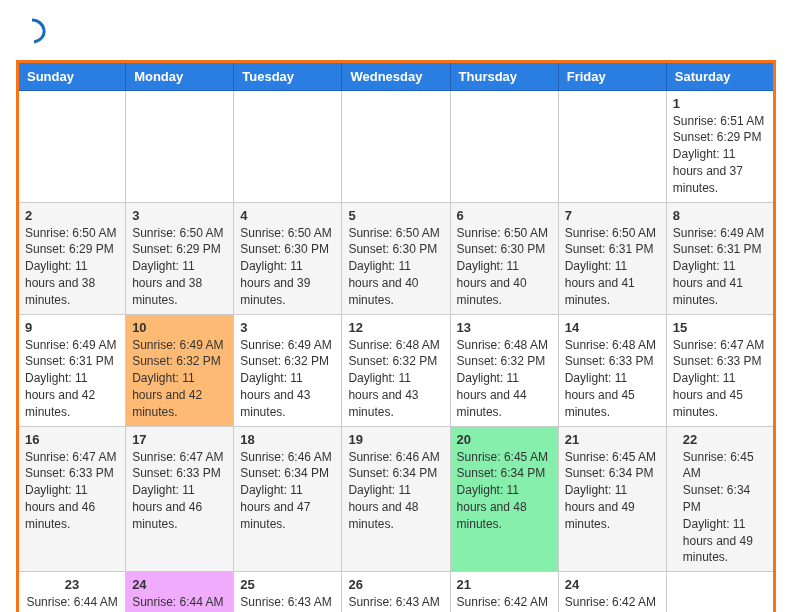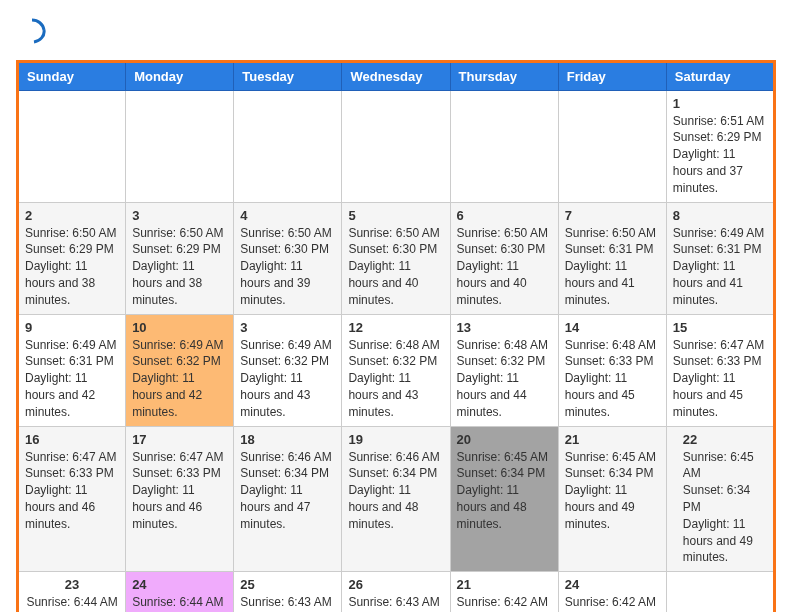--- a/index.html
+++ b/index.html
@@ -239,21 +239,21 @@
           <div class="day-info" style="white-space: pre-line;">Sunrise: 6:46 AM
 Sunset: 6:34 PM
 Daylight: 11 hours and 47 minutes.</div>
         </td>
         <td style="background: rgb(245, 245, 245);">
           <span class="day-num">19</span>
           <div class="day-info" style="white-space: pre-line;">Sunrise: 6:46 AM
 Sunset: 6:34 PM
 Daylight: 11 hours and 48 minutes.</div>
         </td>
-        <td style="background: #a3a3a3;">
+        <td style="background: #86efac;">
           <span class="day-num">20</span>
           <div class="day-info" style="white-space: pre-line;">Sunrise: 6:45 AM
 Sunset: 6:34 PM
 Daylight: 11 hours and 48 minutes.</div>
         </td>
         <td style="background: rgb(245, 245, 245);">
           <span class="day-num">21</span>
           <div class="day-info" style="white-space: pre-line;">Sunrise: 6:45 AM
 Sunset: 6:34 PM
 Daylight: 11 hours and 49 minutes.</div>

